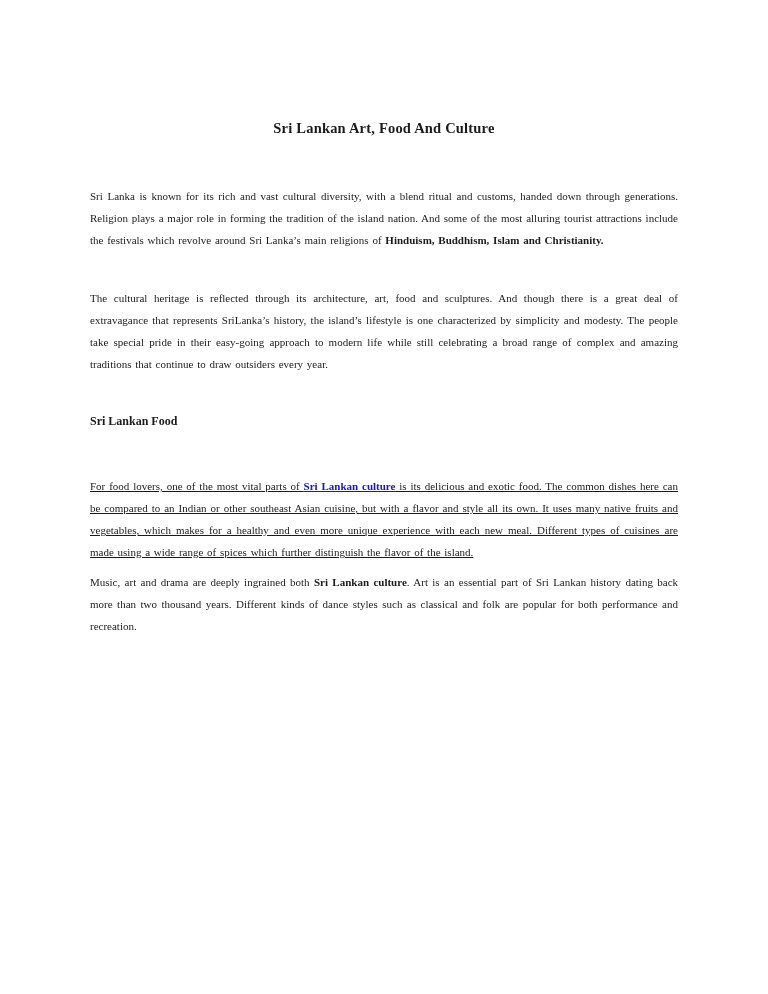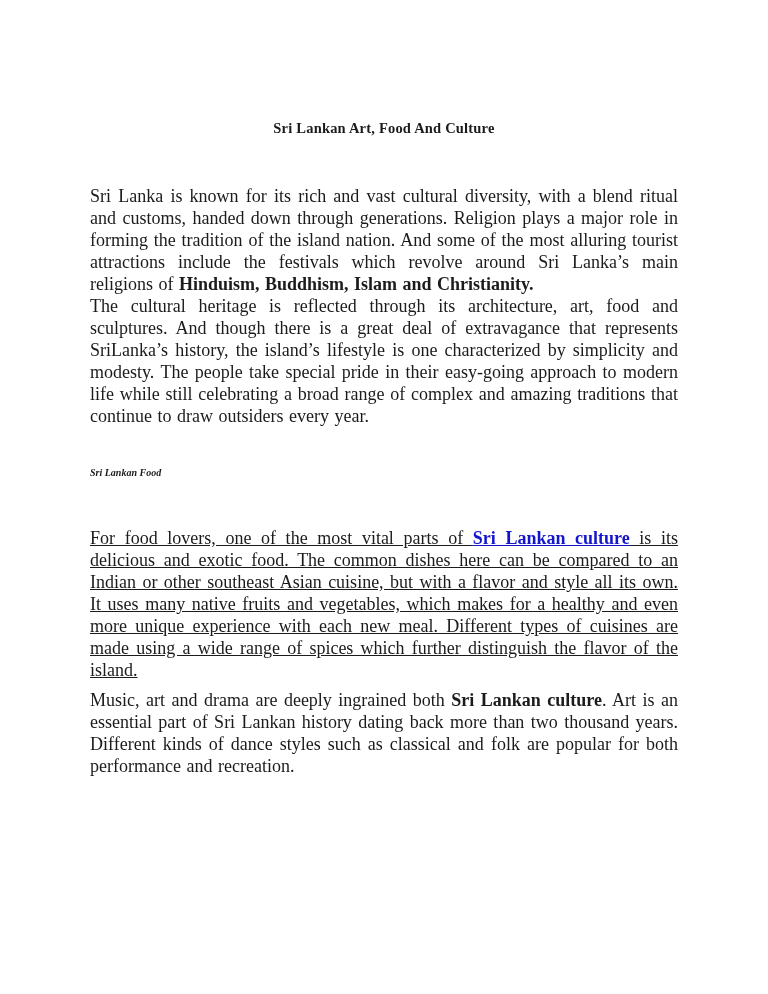--- a/index.html
+++ b/index.html
@@ -28,37 +28,36 @@
     margin: 0;
     font-size: 14.5px;
     font-weight: 700;
     line-height: 22px;
     text-align: center;
     letter-spacing: 0.2px;
     color: var(--text-color);
   }
   .para {
     margin: 0;
-    font-size: 18px;
+    font-size: 11px;
     line-height: 22px;
     text-align: justify;
     text-align-last: left;
     word-spacing: 1px;
     color: var(--text-color);
   }
   .heading {
     margin: 0;
-    font-size: 10px;
+    font-size: 12px;
     font-weight: 700;
     line-height: 22px;
     color: var(--text-color);
-    font-style: italic;
   }
   .p-intro   { margin-top: 46px; }
-  .p-heritage{ }
+  .p-heritage{ margin-top: 36px; }
   .h-food    { margin-top: 35px; }
   .p-food    { margin-top: 43px; text-decoration: underline; }
   .h-arts    { margin-top: 36px; }
   .p-arts    { margin-top: 8px; }
 
   .seg-bold { font-weight: 700; }
   a.seg-link {
     color: var(--link-color);
     font-weight: 700;
     text-decoration: underline;

